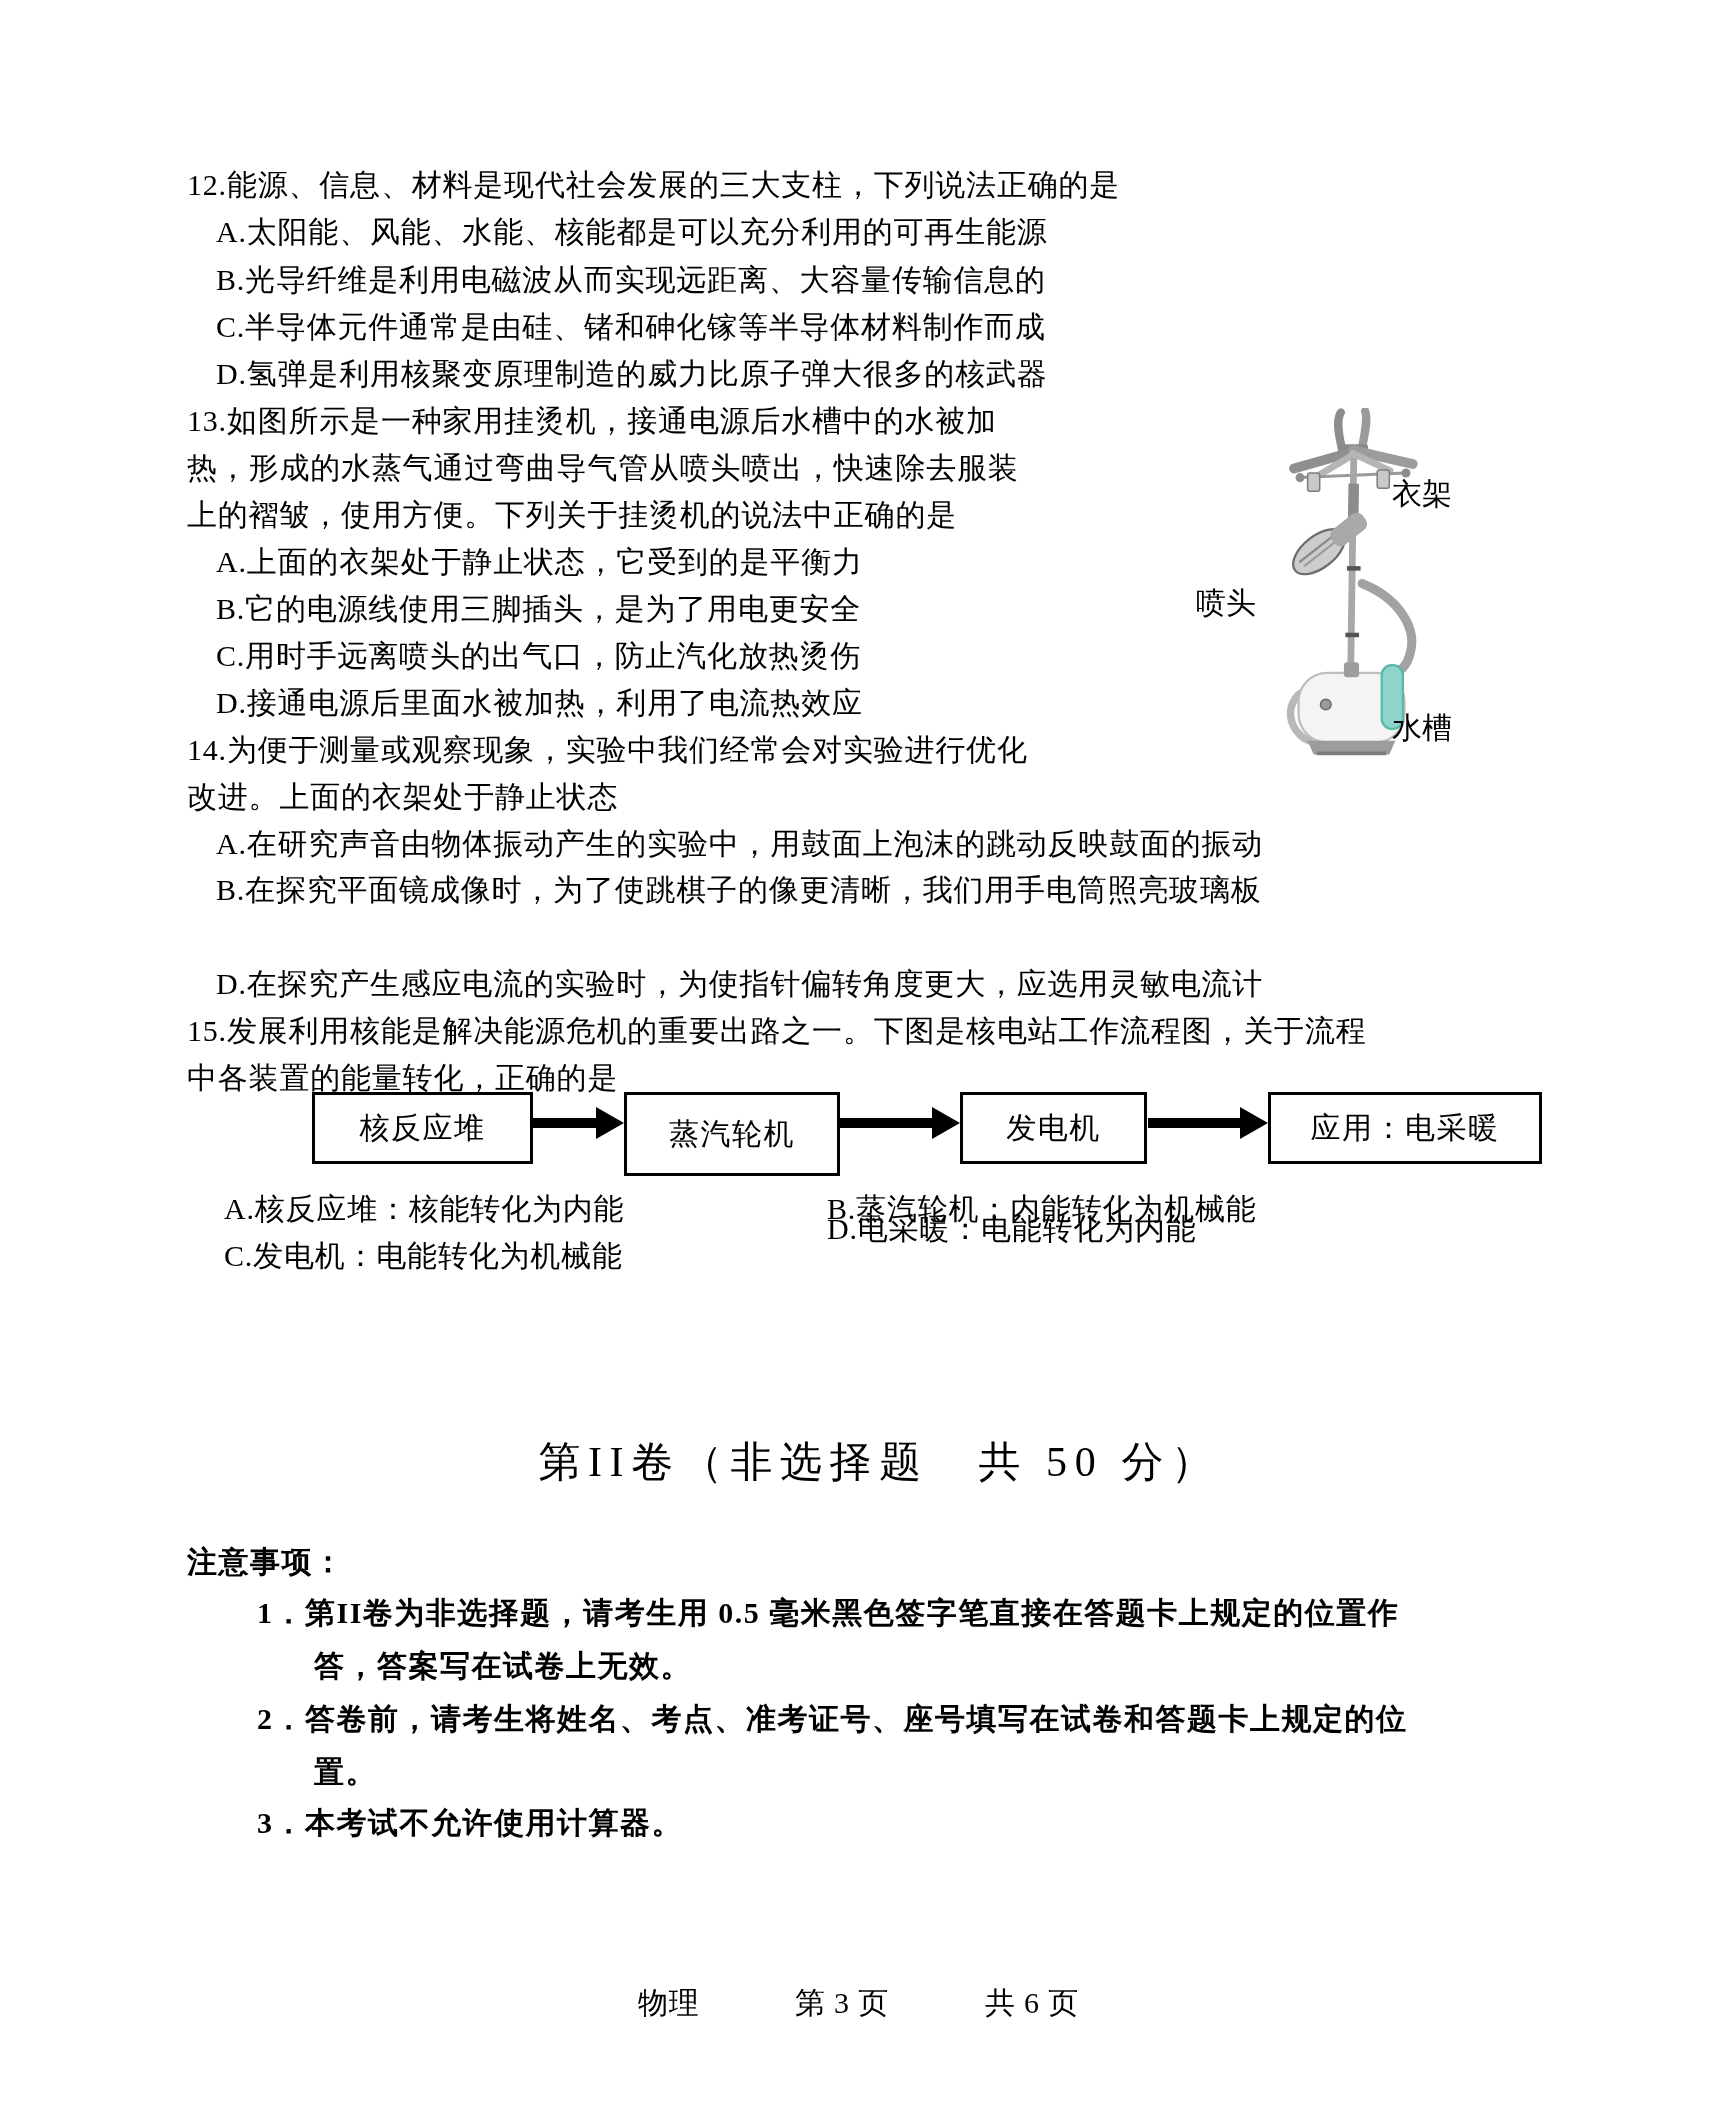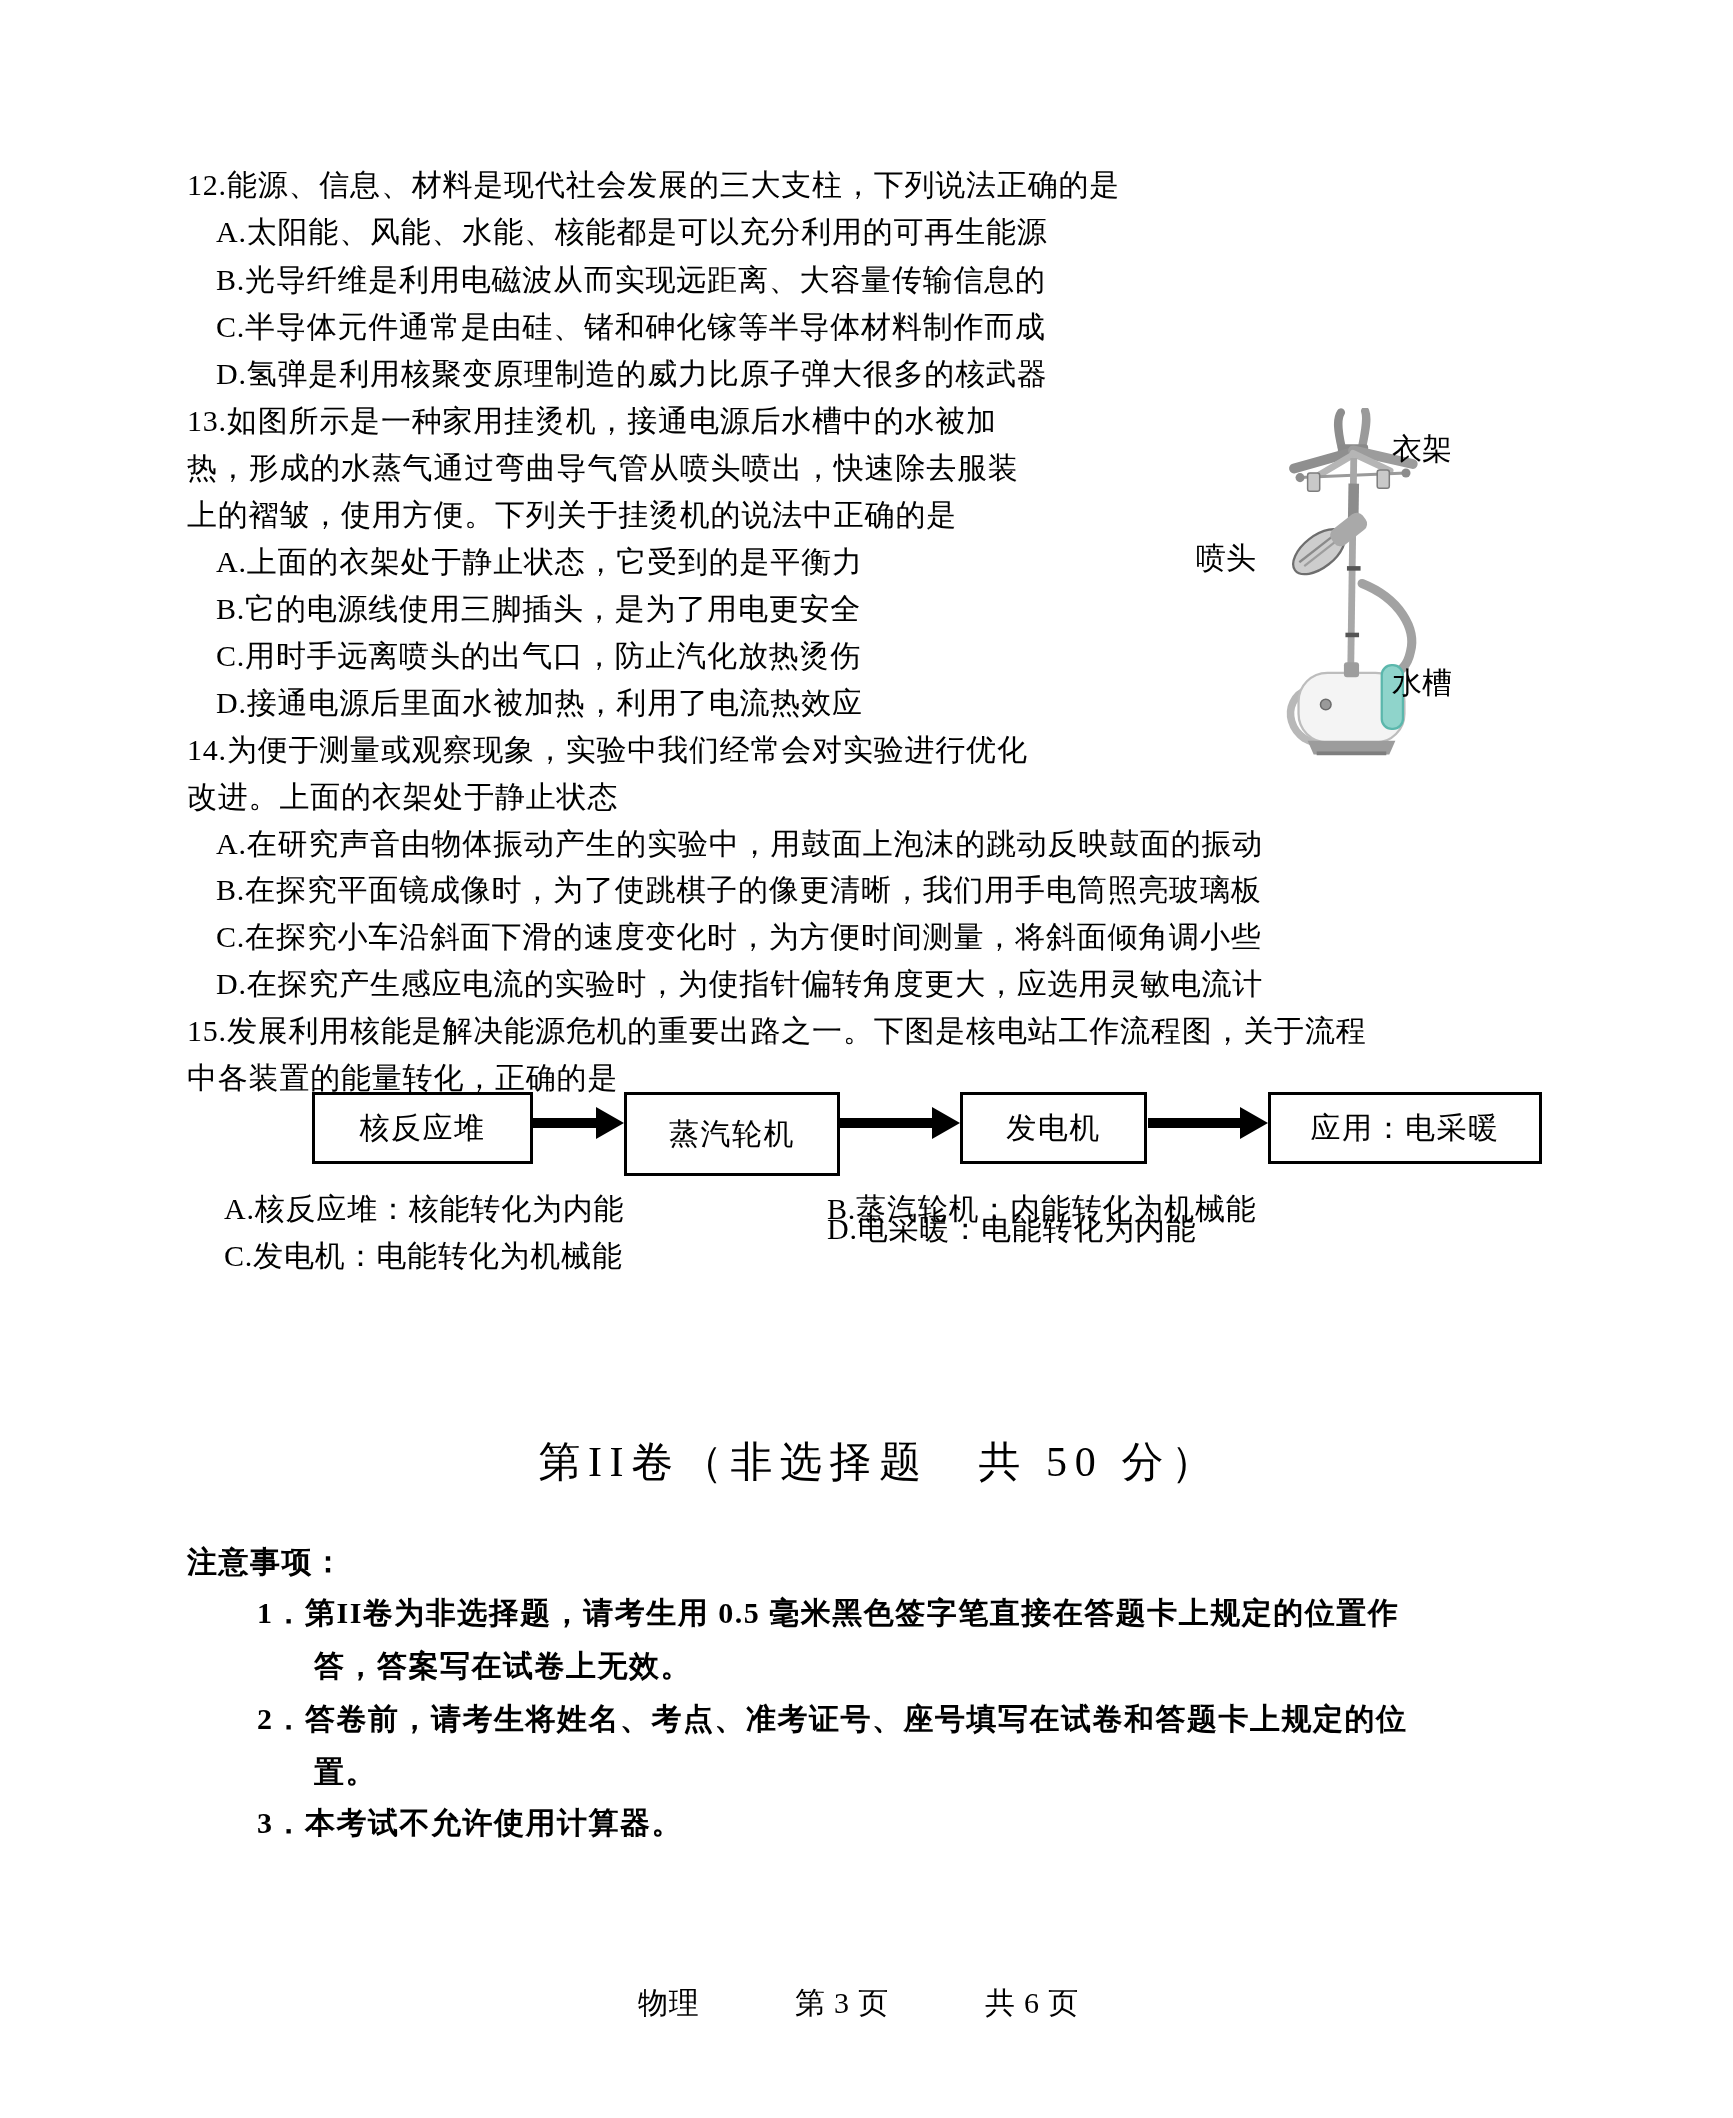--- a/index.html
+++ b/index.html
@@ -42,21 +42,21 @@
     background:#fff;
     letter-spacing:1.5px;
   }
   .shaft{position:absolute;height:9.8px;background:#000;}
   .ahead{
     position:absolute;width:0;height:0;
     border-top:16.6px solid transparent;
     border-bottom:16.6px solid transparent;
     border-left:28px solid #000;
   }
-  .flabel{position:absolute;font-size:30px;white-space:nowrap;}
+  .flabel{position:absolute;font-size:30px;white-space:nowrap;margin-top:45px;}
   svg{display:block;}
 </style>
 </head>
 <body>
 
 <div class="page">
 
   <div class="ln" style="left:187px;top:168px">12.能源、信息、材料是现代社会发展的三大支柱，下列说法正确的是</div>
   <div class="ln" style="left:216px;top:215px">A.太阳能、风能、水能、核能都是可以充分利用的可再生能源</div>
   <div class="ln" style="left:216px;top:263px">B.光导纤维是利用电磁波从而实现远距离、大容量传输信息的</div>
@@ -116,21 +116,20 @@
   </svg>
 
   <div class="flabel" style="left:1392px;top:429px">衣架</div>
   <div class="flabel" style="left:1196px;top:538px">喷头</div>
   <div class="flabel" style="left:1392px;top:663px">水槽</div>
 
   <div class="ln" style="left:187px;top:733px">14.为便于测量或观察现象，实验中我们经常会对实验进行优化</div>
   <div class="ln" style="left:187px;top:780px">改进。上面的衣架处于静止状态</div>
   <div class="ln" style="left:216px;top:827px">A.在研究声音由物体振动产生的实验中，用鼓面上泡沫的跳动反映鼓面的振动</div>
   <div class="ln" style="left:216px;top:873px">B.在探究平面镜成像时，为了使跳棋子的像更清晰，我们用手电筒照亮玻璃板</div>
-  <div class="ln" style="left:216px;top:920px">C.在探究小车沿斜面下滑的速度变化时，为方便时间测量，将斜面倾角调小些</div>
   <div class="ln" style="left:216px;top:967px">D.在探究产生感应电流的实验时，为使指针偏转角度更大，应选用灵敏电流计</div>
 
   <div class="ln" style="left:187px;top:1014px">15.发展利用核能是解决能源危机的重要出路之一。下图是核电站工作流程图，关于流程</div>
   <div class="ln" style="left:187px;top:1061px">中各装置的能量转化，正确的是</div>
 
   <div class="fbox" style="left:312px;top:1092px;width:221px;height:72px">核反应堆</div>
   <div class="fbox" style="left:624px;top:1092px;width:216px;height:84px">蒸汽轮机</div>
   <div class="fbox" style="left:960px;top:1092px;width:187px;height:72px">发电机</div>
   <div class="fbox" style="left:1268px;top:1092px;width:274px;height:72px">应用：电采暖</div>
 

